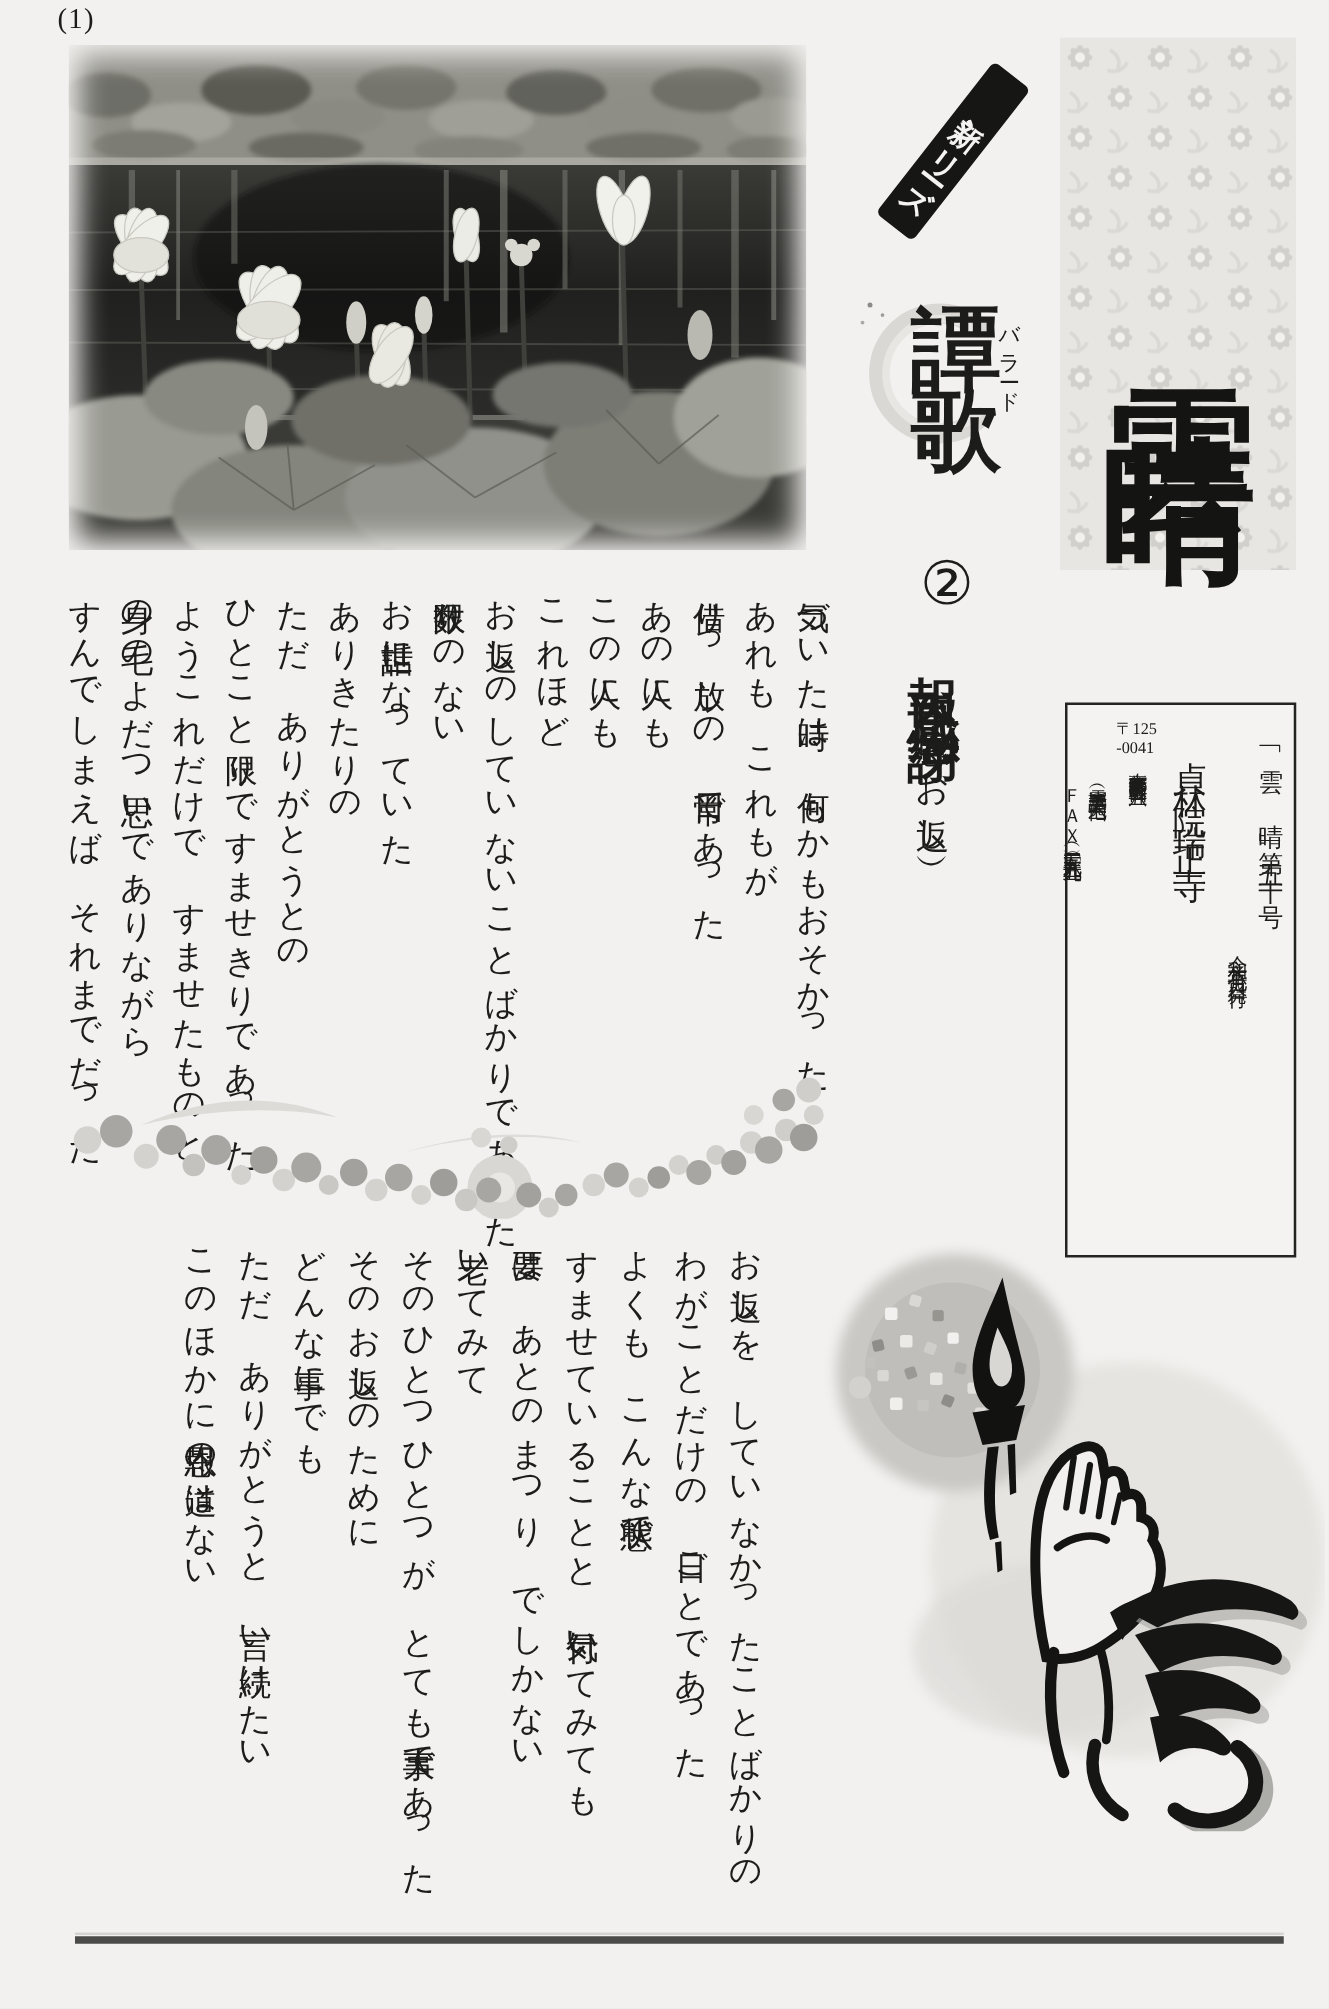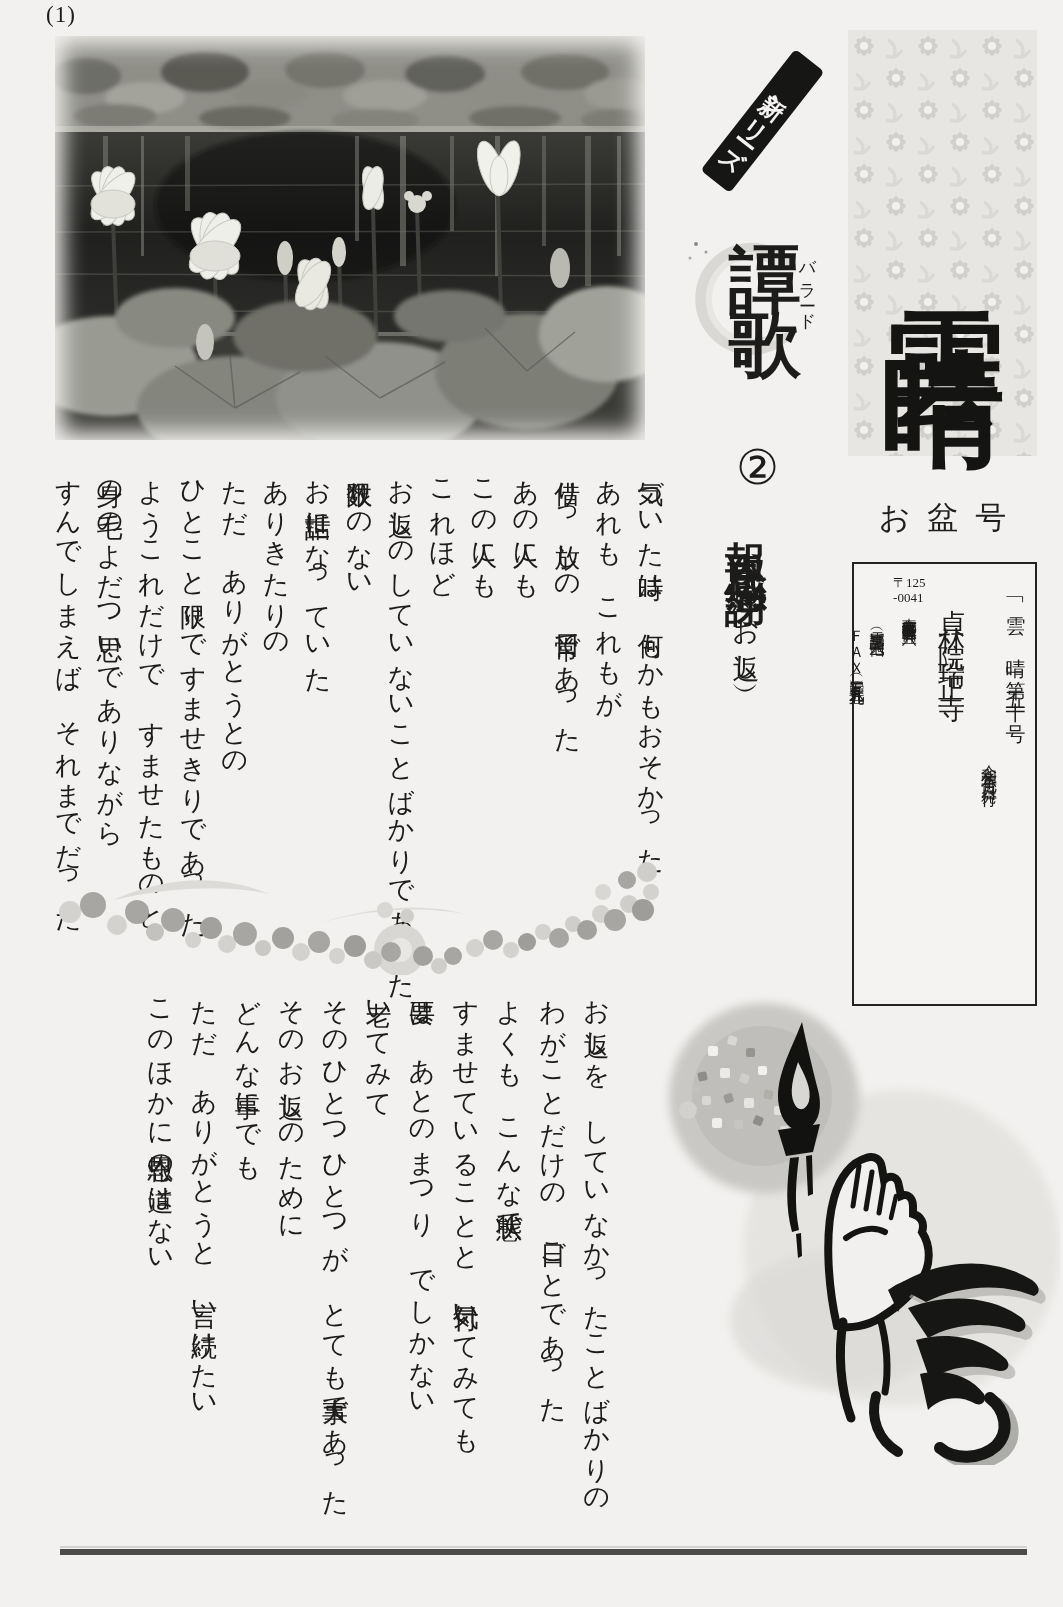--- a/index.html
+++ b/index.html
@@ -266,21 +266,20 @@
               <path d="M54,20 q-6,10 -16,6"></path>
               <path d="M22,52 q-6,10 -16,6"></path>
           </g>
         </pattern>
       </defs>
       <rect width="189" height="426" fill="url(#damask)"></rect>
     </svg>
     <div class="masthead-title">雲晴</div>
   </div>
 
-  <div class="abs issue-label">お盆号</div>
 
   <div class="abs pub-box">
     <div class="pb-title">「雲　晴」第五十一号</div>
     <div class="pb-date">令和六年七月一日発行</div>
     <div class="pb-temple">貞林院瑞正寺</div>
     <div class="pb-addr"><span class="postal"><span>〒125</span><br><span>-0041</span></span><span>東京都葛飾区東金町五ー四六ー五</span></div>
     <div class="pb-tel">電話（〇三）三六二七ー三四一一</div>
     <div class="pb-fax">ＦＡＸ（〇三）五六九九ー五九一五</div>
   </div>
 

